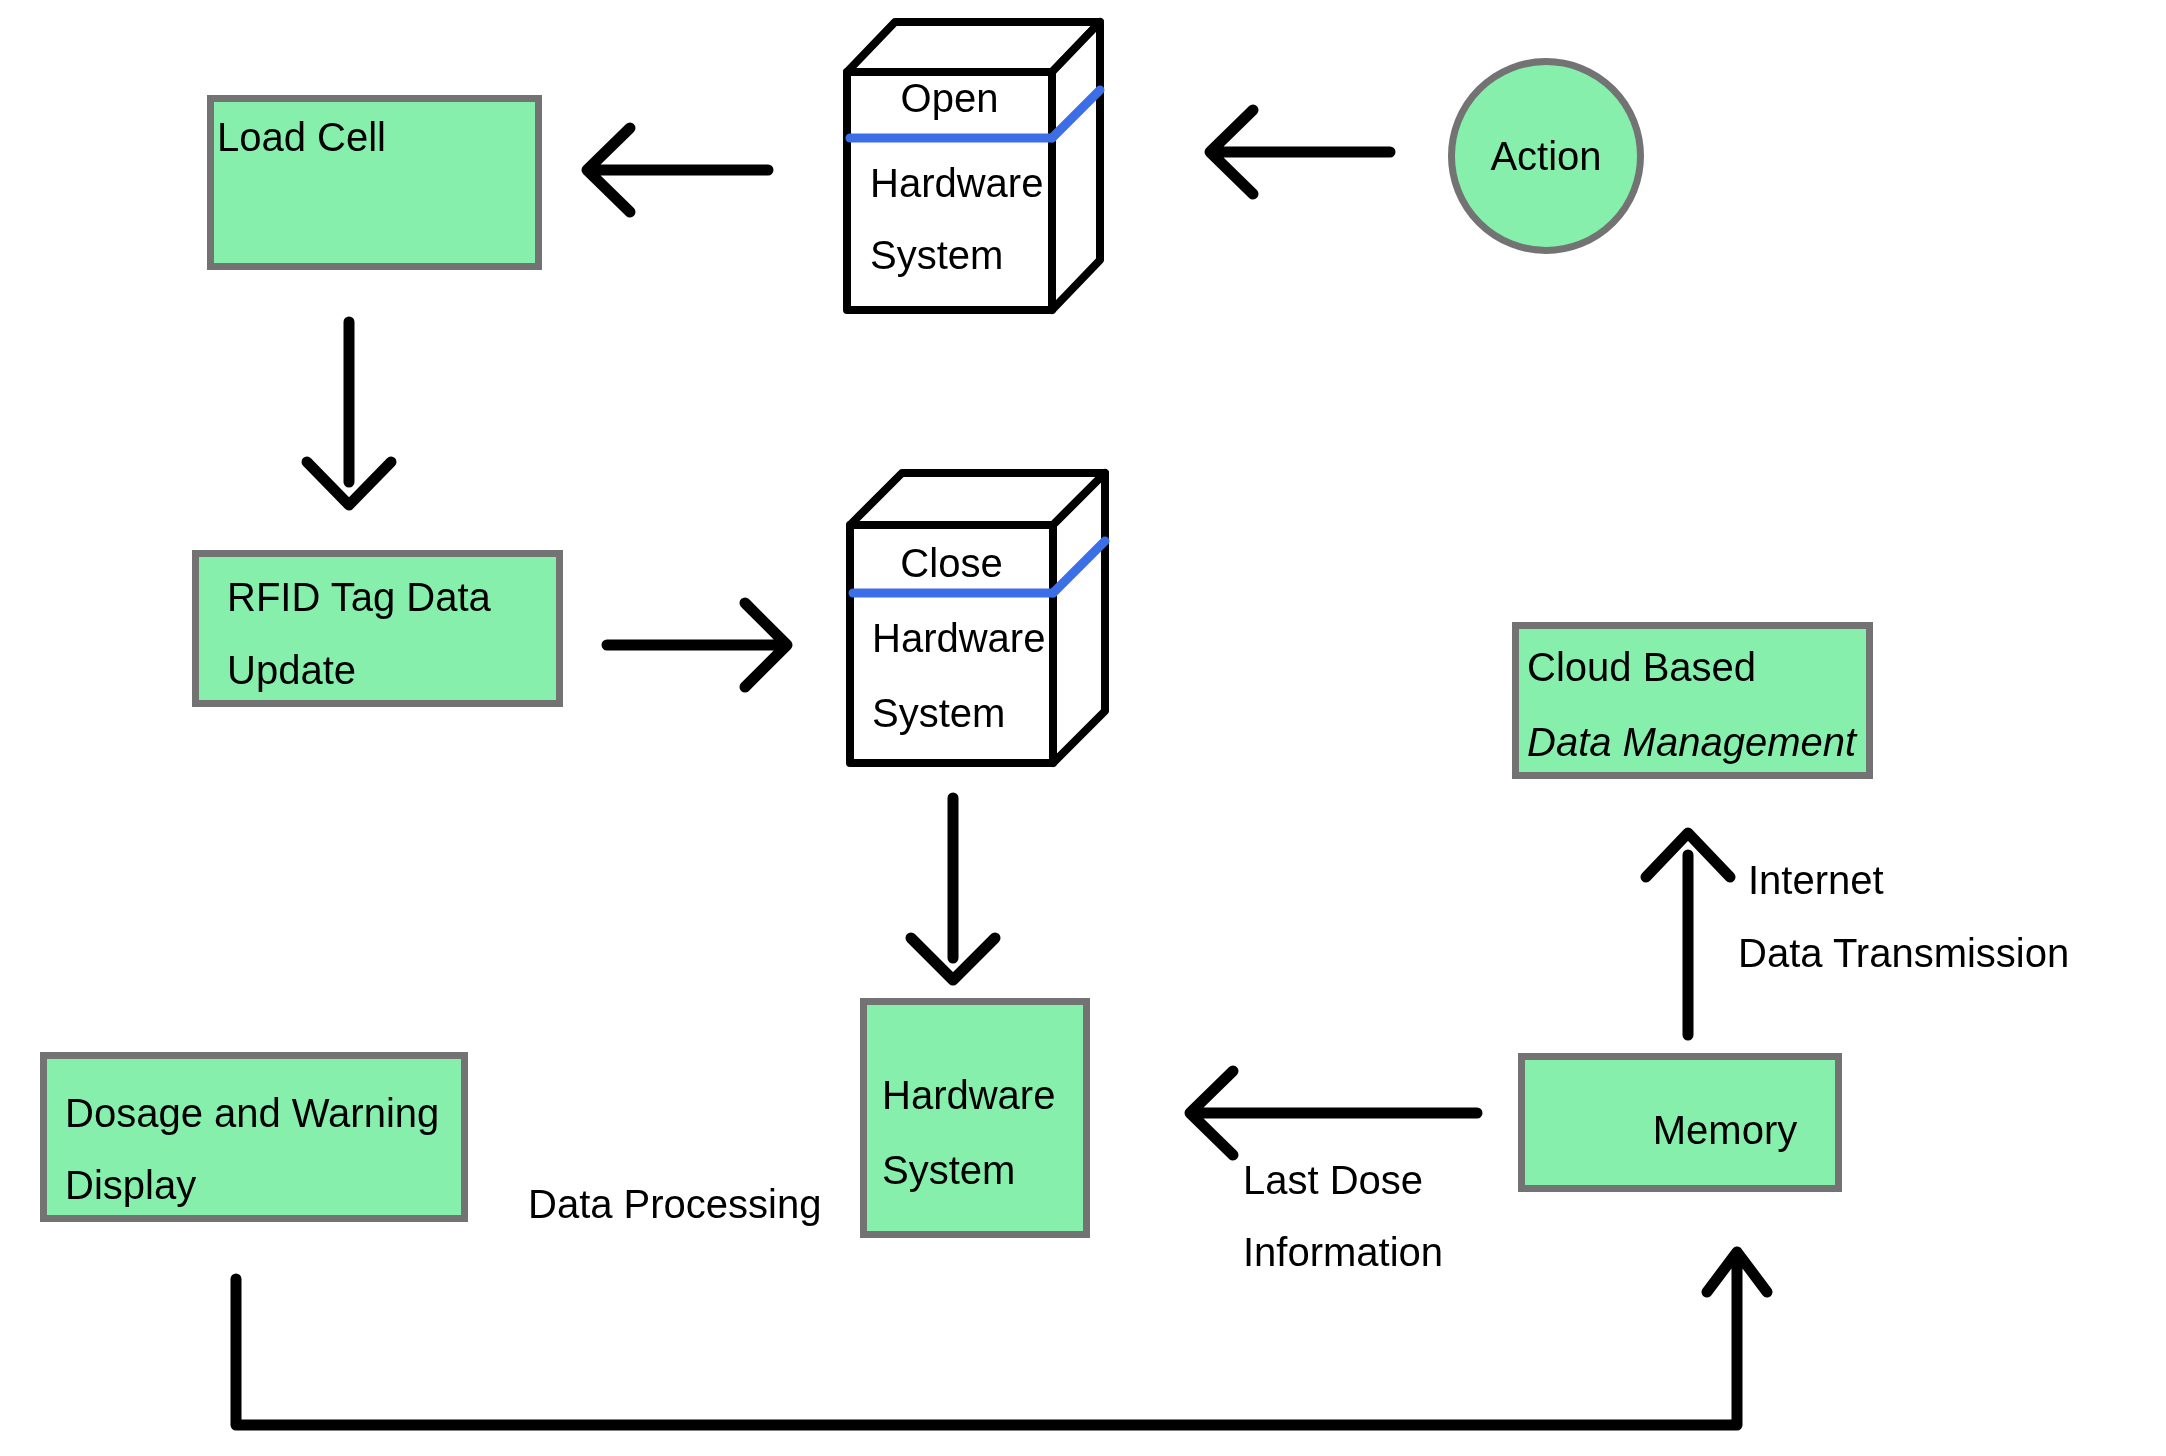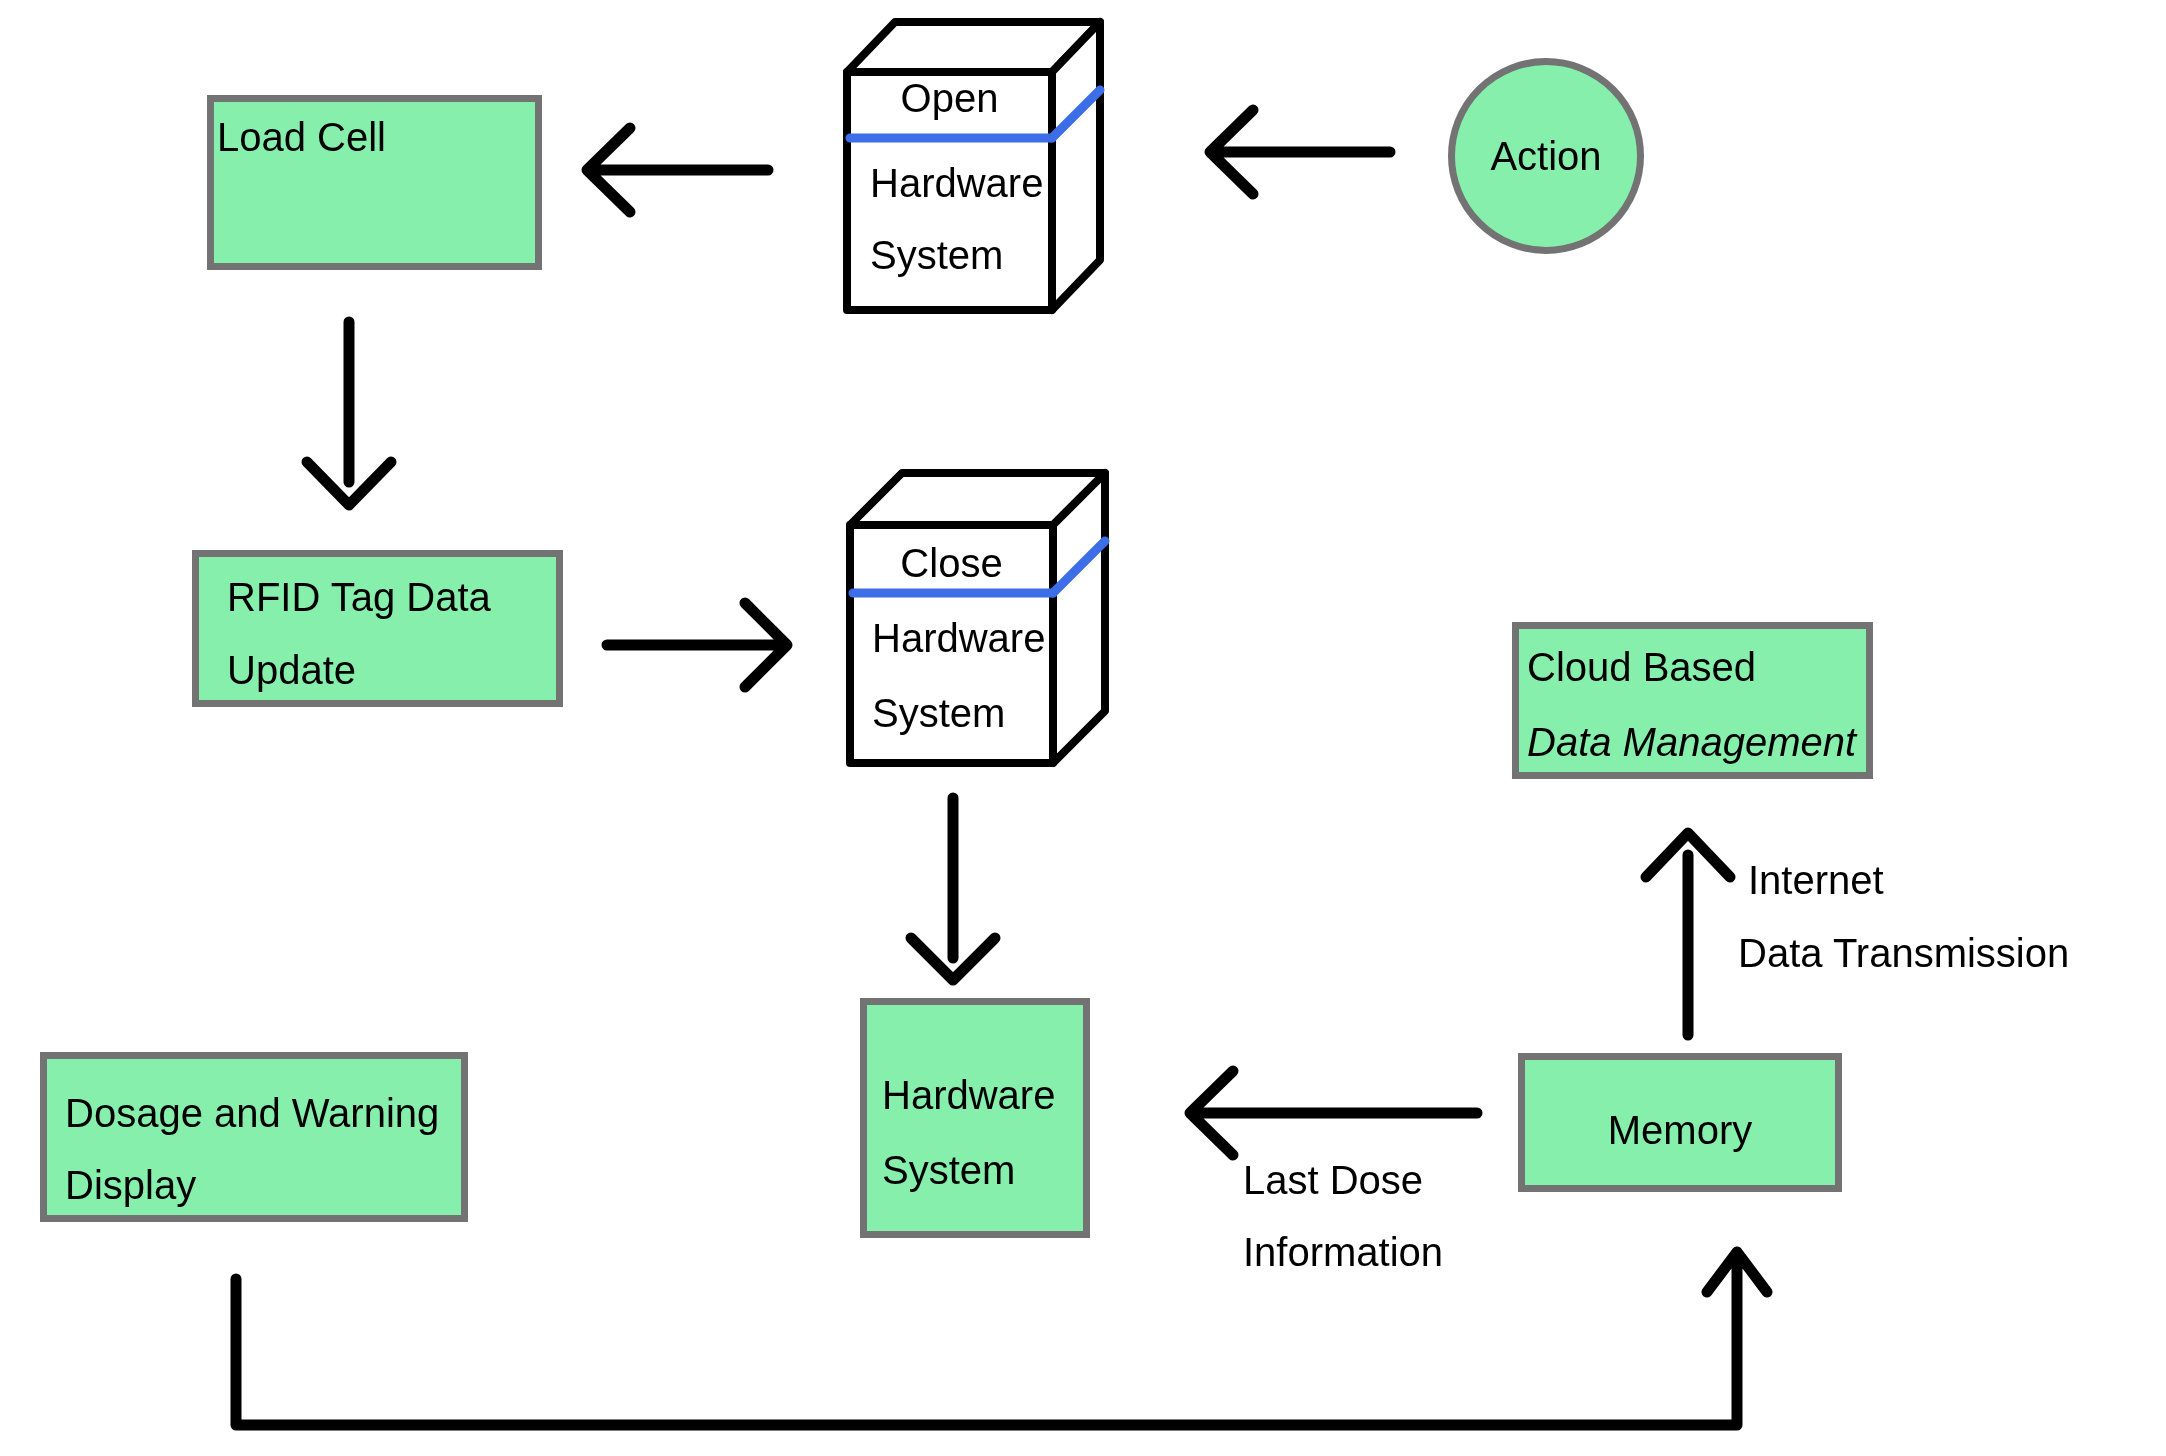--- a/index.html
+++ b/index.html
@@ -88,23 +88,24 @@
   <div class="txt ctr" style="left:850px;top:540px;width:203px;">Close</div>
   <div class="txt" style="left:872px;top:615px;">Hardware</div>
   <div class="txt" style="left:872px;top:690px;">System</div>
 
   <div class="txt" style="left:1527px;top:644px;">Cloud Based</div>
   <div class="txt" style="left:1527px;top:719px;font-style:italic;">Data Management</div>
 
   <div class="txt" style="left:882px;top:1072px;">Hardware</div>
   <div class="txt" style="left:882px;top:1147px;">System</div>
 
-  <div class="txt ctr" style="left:1518px;top:1107px;width:324px;">Memory</div>
+  <div class="txt ctr" style="left:1518px;top:1107px;width:324px;padding-left:45px;">Memory</div>
 
   <div class="txt" style="left:65px;top:1090px;">Dosage and Warning</div>
   <div class="txt" style="left:65px;top:1162px;">Display</div>
 
+  <div class="txt" style="left:528px;top:1181px;">Data Processing</div>
   <div class="txt" style="left:1243px;top:1157px;">Last Dose</div>
   <div class="txt" style="left:1243px;top:1229px;">Information</div>
   <div class="txt" style="left:1738px;top:857px;margin-left:10px;">Internet</div>
   <div class="txt" style="left:1738px;top:930px;">Data Transmission</div>
 
 </div>
 
 </body></html>

